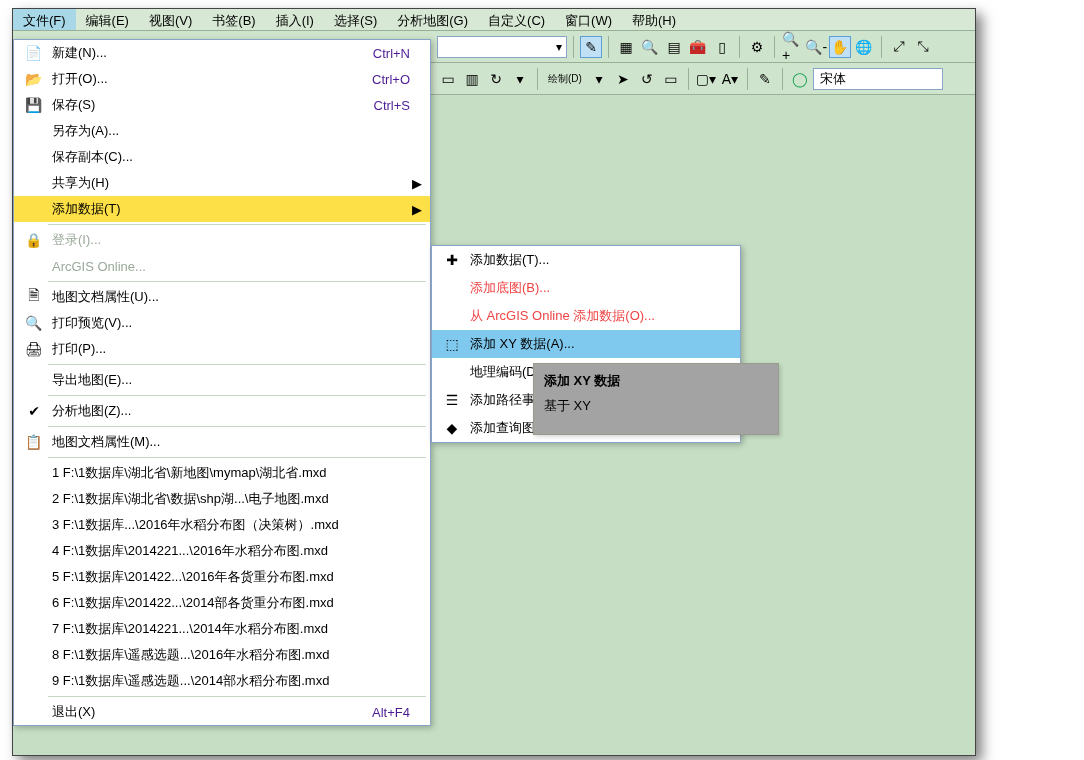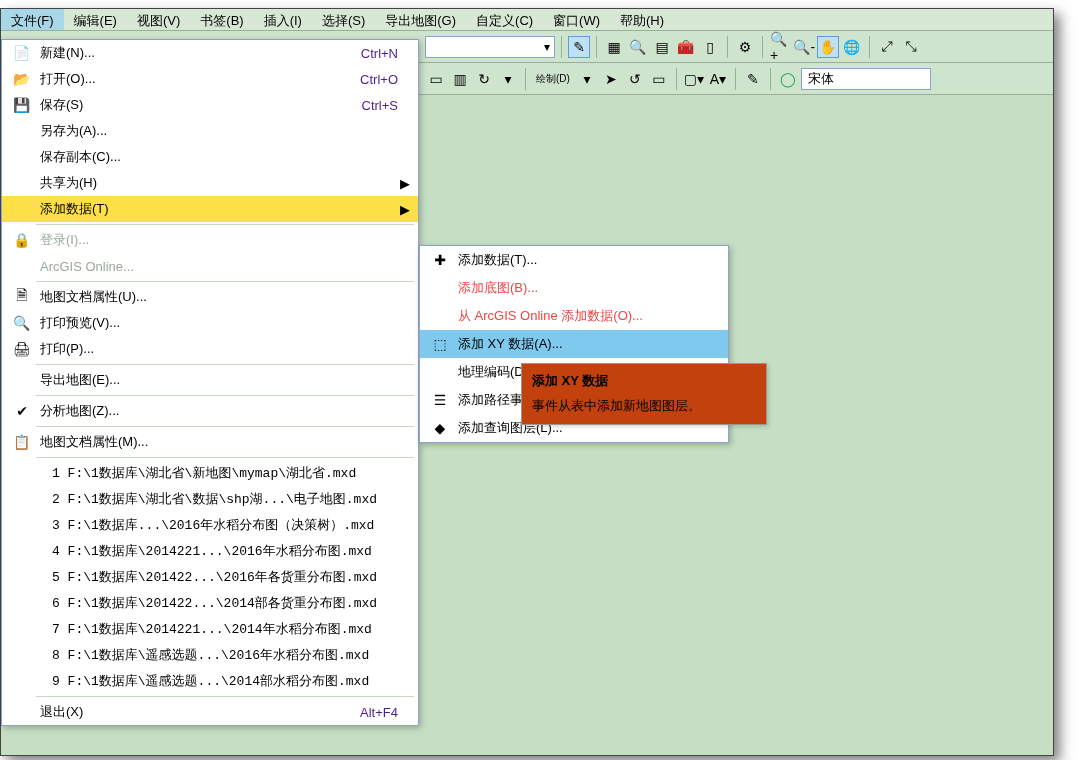--- a/index.html
+++ b/index.html
@@ -7,22 +7,22 @@
     font-family: "Microsoft YaHei", "SimSun", Arial, sans-serif;
     font-size: 13px;
     background: #fff;
     width: 1084px;
     height: 760px;
     overflow: hidden;
     position: relative;
   }
   .app {
     position: absolute;
-    top: 8px; left: 0;
-    width: 1054px;
+    top: 8px; left: 12px;
+    width: 964px;
     box-shadow: 6px 6px 12px rgba(0,0,0,.5);
     border: 1px solid #444;
     background: #c6dfc4;
   }
   .menubar {
     display: flex;
     background: #d7e8d4;
     border-bottom: 1px solid #9ab096;
     height: 22px;
     font-size: 13px;
@@ -97,31 +97,31 @@
   }
   .submenu .row .icon-col { width:28px; text-align:center; font-size:14px; }
   .submenu .row .label-col { flex:1; padding-left:4px; }
   .submenu .row.highlight { background:#7fc8ee; }
   .submenu .row.disabled { color:#ef4444; }
 
   .tooltip {
     position: absolute;
     top: 354px; left: 520px;
     width: 246px;
-    background: #c2410c;
+    background: #a3a3a3;
     border: 1px solid #9a9a8a;
-    padding: 8px 10px 8px 10px;
+    padding: 8px 10px 18px 10px;
     z-index: 12;
     font-size: 13px;
     box-shadow: 2px 2px 4px rgba(0,0,0,.15);
   }
   .tooltip .tt-title { font-weight:600; margin-bottom:6px; }
   .tooltip .tt-line { line-height:1.5; }
 
-  .recent { padding-left: 12px; font-family: Liberation Mono, monospace; }
+  .recent { padding-left: 0; }
   .combo {
     width:130px; height:22px;
     background:#fff; border:1px solid #8aa4c7;
     display:flex; align-items:center; justify-content:flex-end;
     padding:0 4px; font-size:12px;
   }
   .font-combo {
     width:130px; height:22px;
     background:#fff; border:1px solid #8aa4c7;
     display:flex; align-items:center;
@@ -134,21 +134,21 @@
 
 <div class="app">
 
   <div class="menubar">
     <div class="mitem active">文件(F)</div>
     <div class="mitem">编辑(E)</div>
     <div class="mitem">视图(V)</div>
     <div class="mitem">书签(B)</div>
     <div class="mitem">插入(I)</div>
     <div class="mitem">选择(S)</div>
-    <div class="mitem">导出地图(G)</div>
+    <div class="mitem">分析地图(G)</div>
     <div class="mitem">自定义(C)</div>
     <div class="mitem">窗口(W)</div>
     <div class="mitem">帮助(H)</div>
   </div>
 
   <div class="toolbar-row">
     <div style="width:418px"></div>
     <div class="combo">▾</div>
     <div class="sep"></div>
     <div class="tbtn sel">✎</div>
@@ -364,16 +364,16 @@
       <span class="label-col">添加路径事件(V)...</span>
     </div>
     <div class="row">
       <span class="icon-col">◆</span>
       <span class="label-col">添加查询图层(L)...</span>
     </div>
   </div>
 
   <div class="tooltip">
     <div class="tt-title">添加 XY 数据</div>
-    <div class="tt-line">事件从表中添加新地图图层。</div>
+    <div class="tt-line">基于 XY</div>
   </div>
 
 </div>
 
 </body></html>

